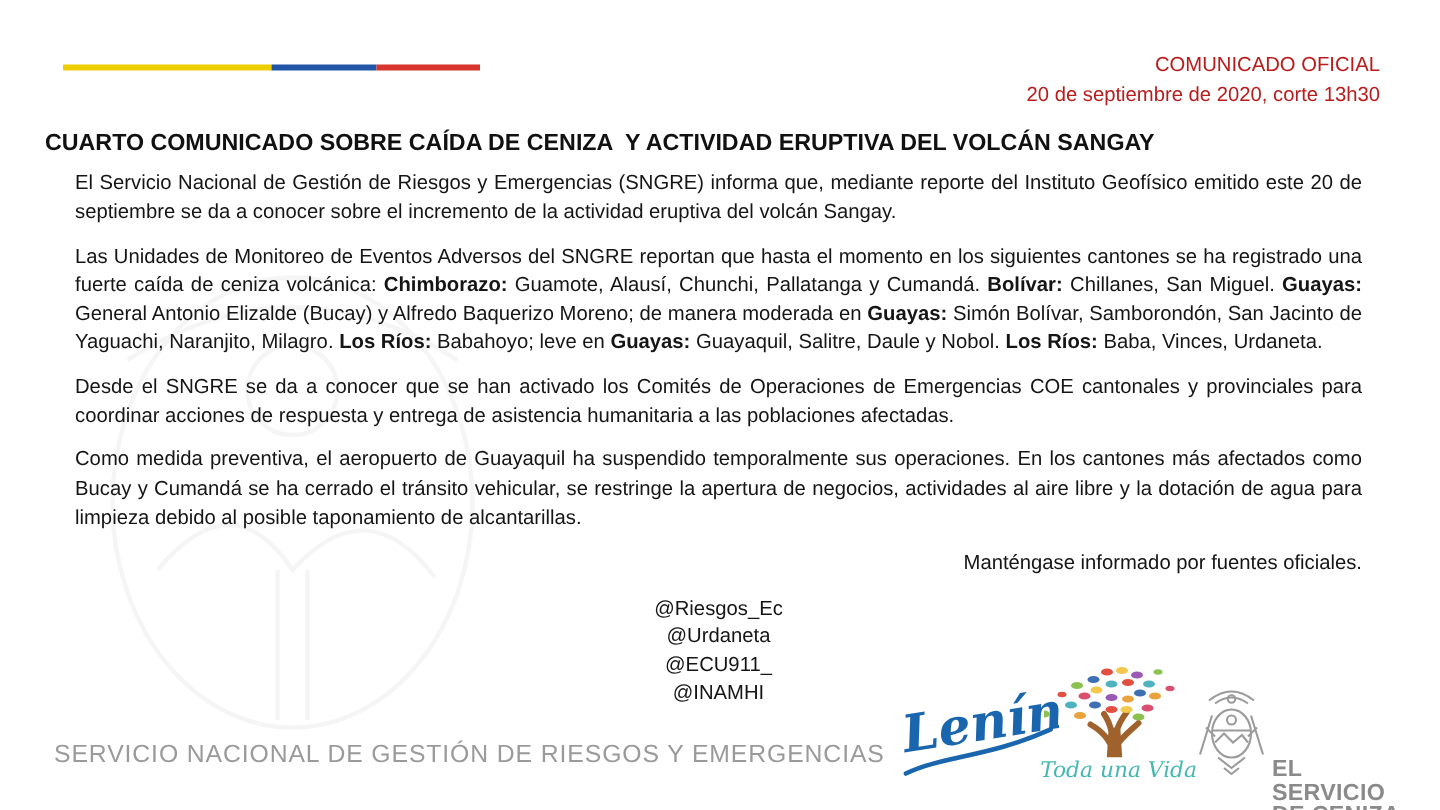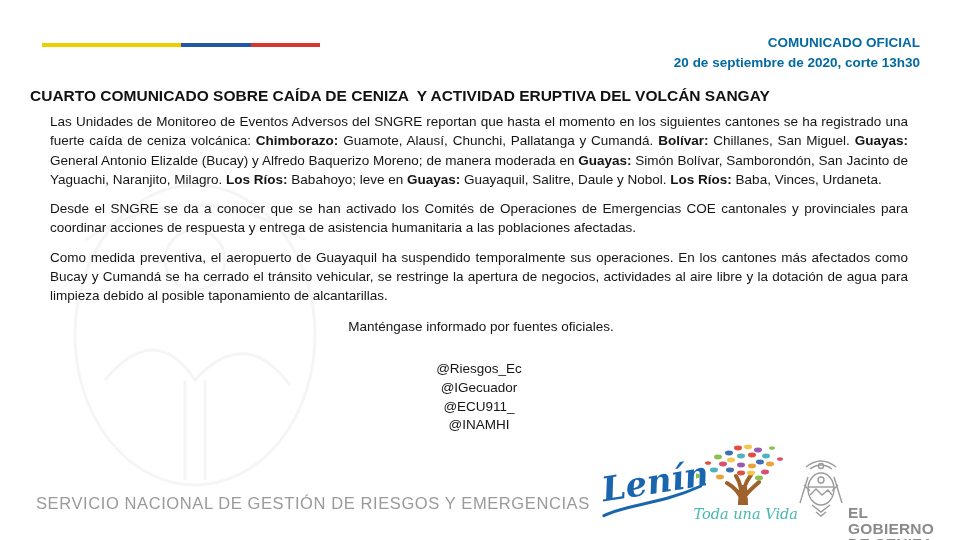--- a/index.html
+++ b/index.html
@@ -26,34 +26,34 @@
     opacity:0.05;pointer-events:none;
   }
   
   .flag-line{position:absolute;left:42px;top:43px;width:278px;height:4px;display:flex;}
   .flag-line .y{width:50%;background:var(--flag-yellow);}
   .flag-line .b{width:25%;background:var(--flag-blue);}
   .flag-line .r{width:25%;background:var(--flag-red);}
   
   .header-right{
     position:absolute;top:33px;right:40px;text-align:right;
-    font-weight:bold;font-size:13.5px;line-height:1.45;color:#0369a1;
+    font-weight:normal;font-size:13.5px;line-height:1.45;color:#b91c1c;
   }
   
   .doc-title{
     position:absolute;top:87px;left:30px;right:30px;
     font-weight:bold;font-size:15.5px;color:#111;white-space:pre-wrap;
   }
   
   .content{
     position:absolute;left:50px;top:112px;width:858px;
     font-size:13.5px;line-height:19.3px;text-align:justify;
   }
   .content p{margin-bottom:10px;}
-  .content .notice{margin-top:11px;margin-bottom:24px;padding-left:4px;text-align:center;}
+  .content .notice{margin-top:11px;margin-bottom:12px;padding-left:4px;text-align:right;}
   .social{margin-top:2px;text-align:left;}
   .social div{line-height:18.8px;text-align:center;}
   
   .footer-watermark{
     position:absolute;left:36px;top:494px;
     font-size:16.5px;letter-spacing:0.6px;color:var(--gray-watermark);
     white-space:nowrap;
   }
   
   .lenin{position:absolute;left:596px;top:456px;width:110px;height:62px;}
@@ -100,27 +100,28 @@
 </div>
 
 <div class="header-right">
   <div>COMUNICADO OFICIAL</div>
   <div>20 de septiembre de 2020, corte 13h30</div>
 </div>
 
 <div class="doc-title">CUARTO COMUNICADO SOBRE CAÍDA DE CENIZA  Y ACTIVIDAD ERUPTIVA DEL VOLCÁN SANGAY</div>
 
 <div class="content">
+  <p><span>El Servicio Nacional de Gestión de Riesgos y Emergencias (SNGRE) informa que, mediante reporte del Instituto Geofísico emitido este 20 de septiembre se da a conocer sobre el incremento de la actividad eruptiva del volcán Sangay.</span></p>
   <p><span>Las Unidades de Monitoreo de Eventos Adversos del SNGRE reportan que hasta el momento en los siguientes cantones se ha registrado una fuerte caída de ceniza volcánica: </span><span style="font-weight: bold;">Chimborazo:</span><span> Guamote, Alausí, Chunchi, Pallatanga y Cumandá. </span><span style="font-weight: bold;">Bolívar:</span><span> Chillanes, San Miguel. </span><span style="font-weight: bold;">Guayas:</span><span> General Antonio Elizalde (Bucay) y Alfredo Baquerizo Moreno; de manera moderada en </span><span style="font-weight: bold;">Guayas:</span><span> Simón Bolívar, Samborondón, San Jacinto de Yaguachi, Naranjito, Milagro. </span><span style="font-weight: bold;">Los Ríos:</span><span> Babahoyo; leve en </span><span style="font-weight: bold;">Guayas:</span><span> Guayaquil, Salitre, Daule y Nobol. </span><span style="font-weight: bold;">Los Ríos:</span><span> Baba, Vinces, Urdaneta.</span></p>
   <p><span>Desde el SNGRE se da a conocer que se han activado los Comités de Operaciones de Emergencias COE cantonales y provinciales para coordinar acciones de respuesta y entrega de asistencia humanitaria a las poblaciones afectadas.</span></p>
   <p><span>Como medida preventiva, el aeropuerto de Guayaquil ha suspendido temporalmente sus operaciones. En los cantones más afectados como Bucay y Cumandá se ha cerrado el tránsito vehicular, se restringe la apertura de negocios, actividades al aire libre y la dotación de agua para limpieza debido al posible taponamiento de alcantarillas.</span></p>
   <p class="notice">Manténgase informado por fuentes oficiales.</p>
   <div class="social">
     <div>@Riesgos_Ec</div>
-    <div>@IGecuador</div>
+    <div>@Urdaneta</div>
     <div>@ECU911_</div>
     <div>@INAMHI</div>
   </div>
 </div>
 
 <div class="footer-watermark">SERVICIO NACIONAL DE GESTIÓN DE RIESGOS Y EMERGENCIAS</div>
 
 <div class="lenin">
   <svg viewBox="0 0 110 62">
     <g transform="rotate(-9 55 31)">
@@ -172,21 +173,21 @@
       <ellipse cx="23" cy="32" rx="13" ry="16"></ellipse>
       <path d="M10,30 L36,30"></path>
       <circle cx="23" cy="23" r="3"></circle>
       <path d="M12,38 L18,32 L24,38 L30,33 L34,38"></path>
       <path d="M10,20 L2,46 M36,20 L44,46 M6,28 L12,34 M40,28 L34,34"></path>
       <path d="M14,48 L23,55 L32,48 M18,55 L23,59 L28,55"></path>
     </svg>
   </div>
   <div class="txt">
     <div>EL</div>
-    <div>GOBIERNO</div>
+    <div>SERVICIO</div>
     <div>DE CENIZA</div>
     <div class="bar">
       <div class="y"></div>
       <div class="b"></div>
       <div class="r"></div>
     </div>
   </div>
 </div>
 
 </body></html>

